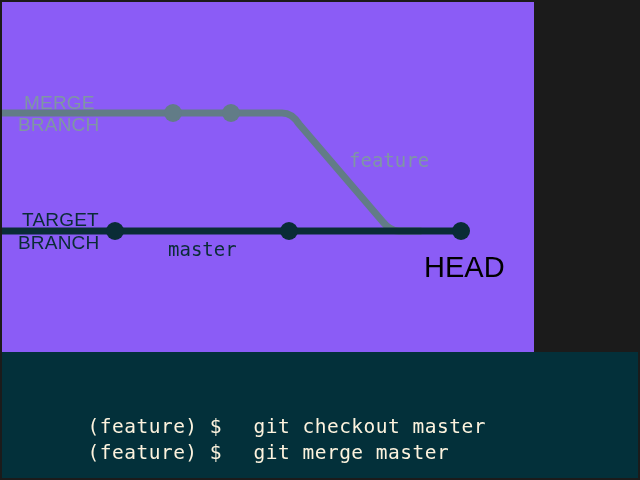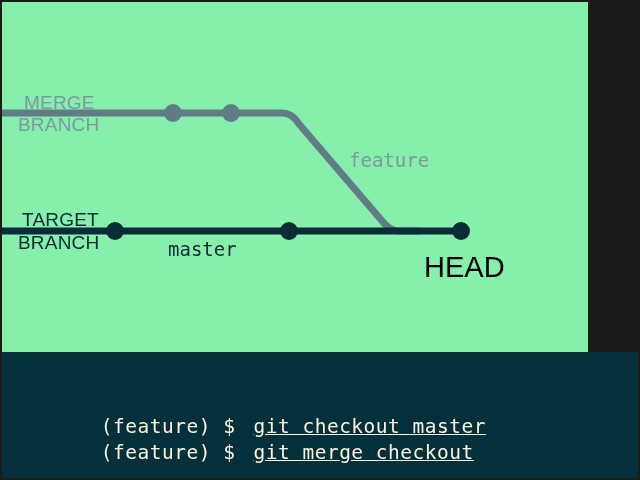--- a/index.html
+++ b/index.html
@@ -14,23 +14,23 @@
     height: 480px;
     overflow: hidden;
     background: #1b1b1b;
     font-family: "Liberation Sans", sans-serif;
   }
   
   #diagram-panel {
     position: absolute;
     left: 2px;
     top: 2px;
-    width: 586px;
+    width: 532px;
     height: 350px;
-    background: #86efac;
+    background: #8b5cf6;
     overflow: hidden;
   }
   #diagram-svg {
     position: absolute;
     left: -2px;
     top: -2px;
     width: 640px;
     height: 352px;
     display: block;
   }
@@ -50,26 +50,25 @@
     width: 600px;
     color: #fdf3de;
     font-family: "DejaVu Sans Mono", "Liberation Mono", monospace;
     font-size: 19.5px;
     letter-spacing: 0.5px;
     white-space: pre;
   }
   .term-line .prompt {
     display: inline-block;
     width: 148px;
-    text-align: right;
+    text-align: left;
   }
   .term-line .cmd {
     display: inline-block;
     padding-left: 18px;
-    text-decoration: underline;
   }
   #term-line-0 { top: 392px; }
   #term-line-1 { top: 418px; }
   
   #terminal-panel .term-line { left: 12px; }
   #terminal-panel #term-line-0 { top: 40px; }
   #terminal-panel #term-line-1 { top: 66px; }
 
   
   .lbl-branch {
@@ -123,18 +122,18 @@
     </svg>
   </div>
 
   <div id="terminal-panel">
 
     <div id="term-line-0" class="term-line">
       <span class="prompt">(feature) $</span><span class="cmd">git checkout master</span>
     </div>
 
     <div id="term-line-1" class="term-line">
-      <span class="prompt">(feature) $</span><span class="cmd">git merge checkout</span>
+      <span class="prompt">(feature) $</span><span class="cmd">git merge master</span>
     </div>
 
   </div>
 
 </div>
 
 </body></html>

